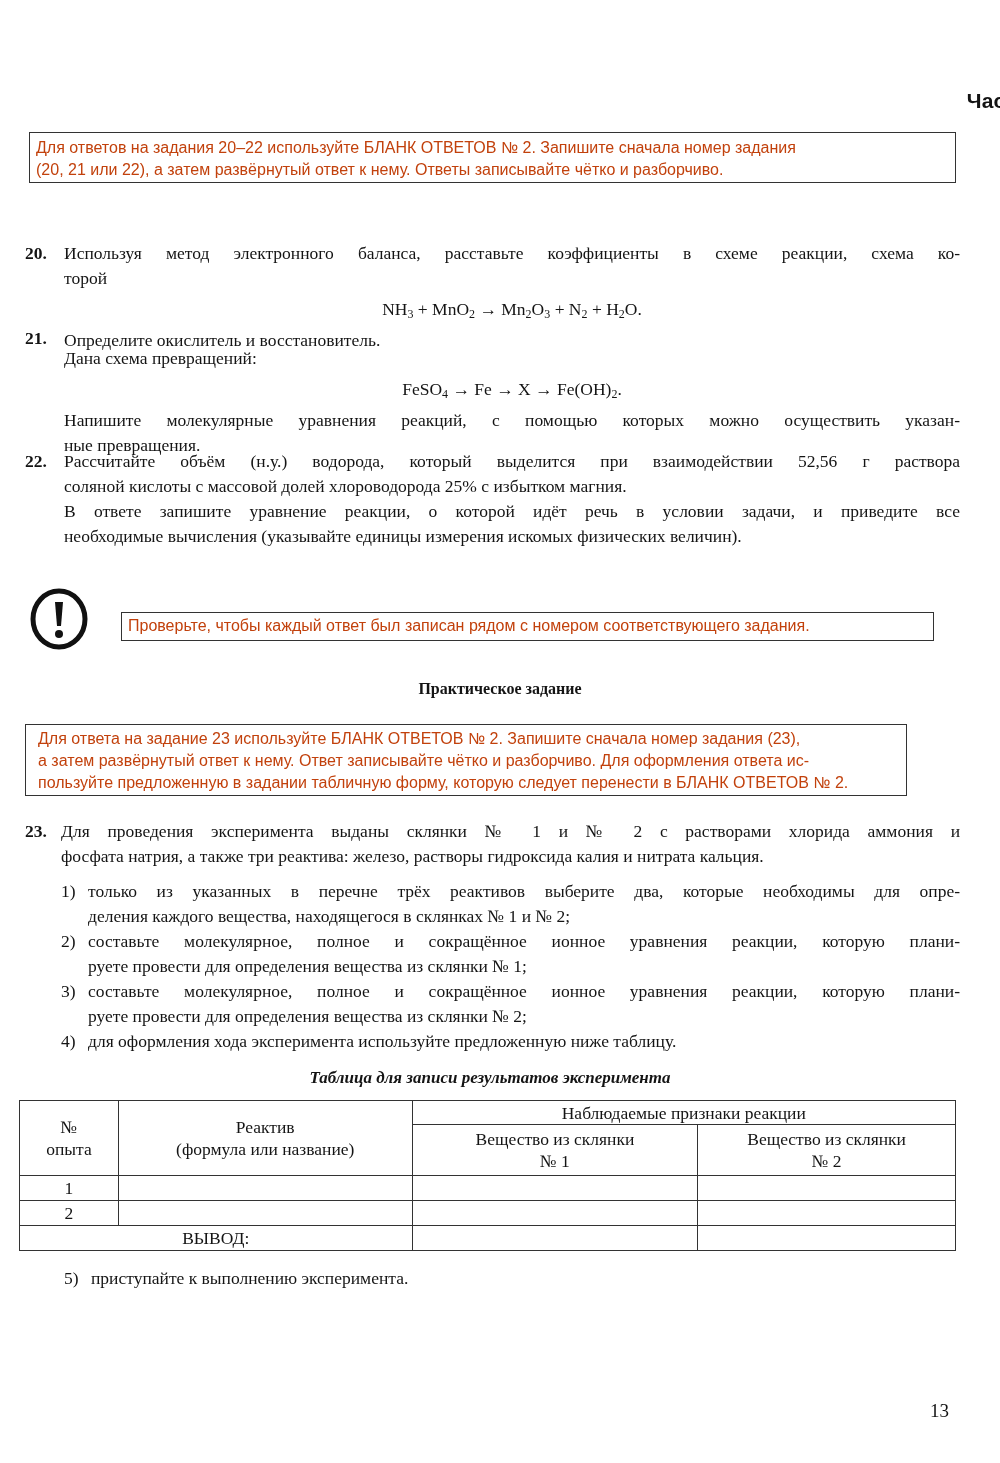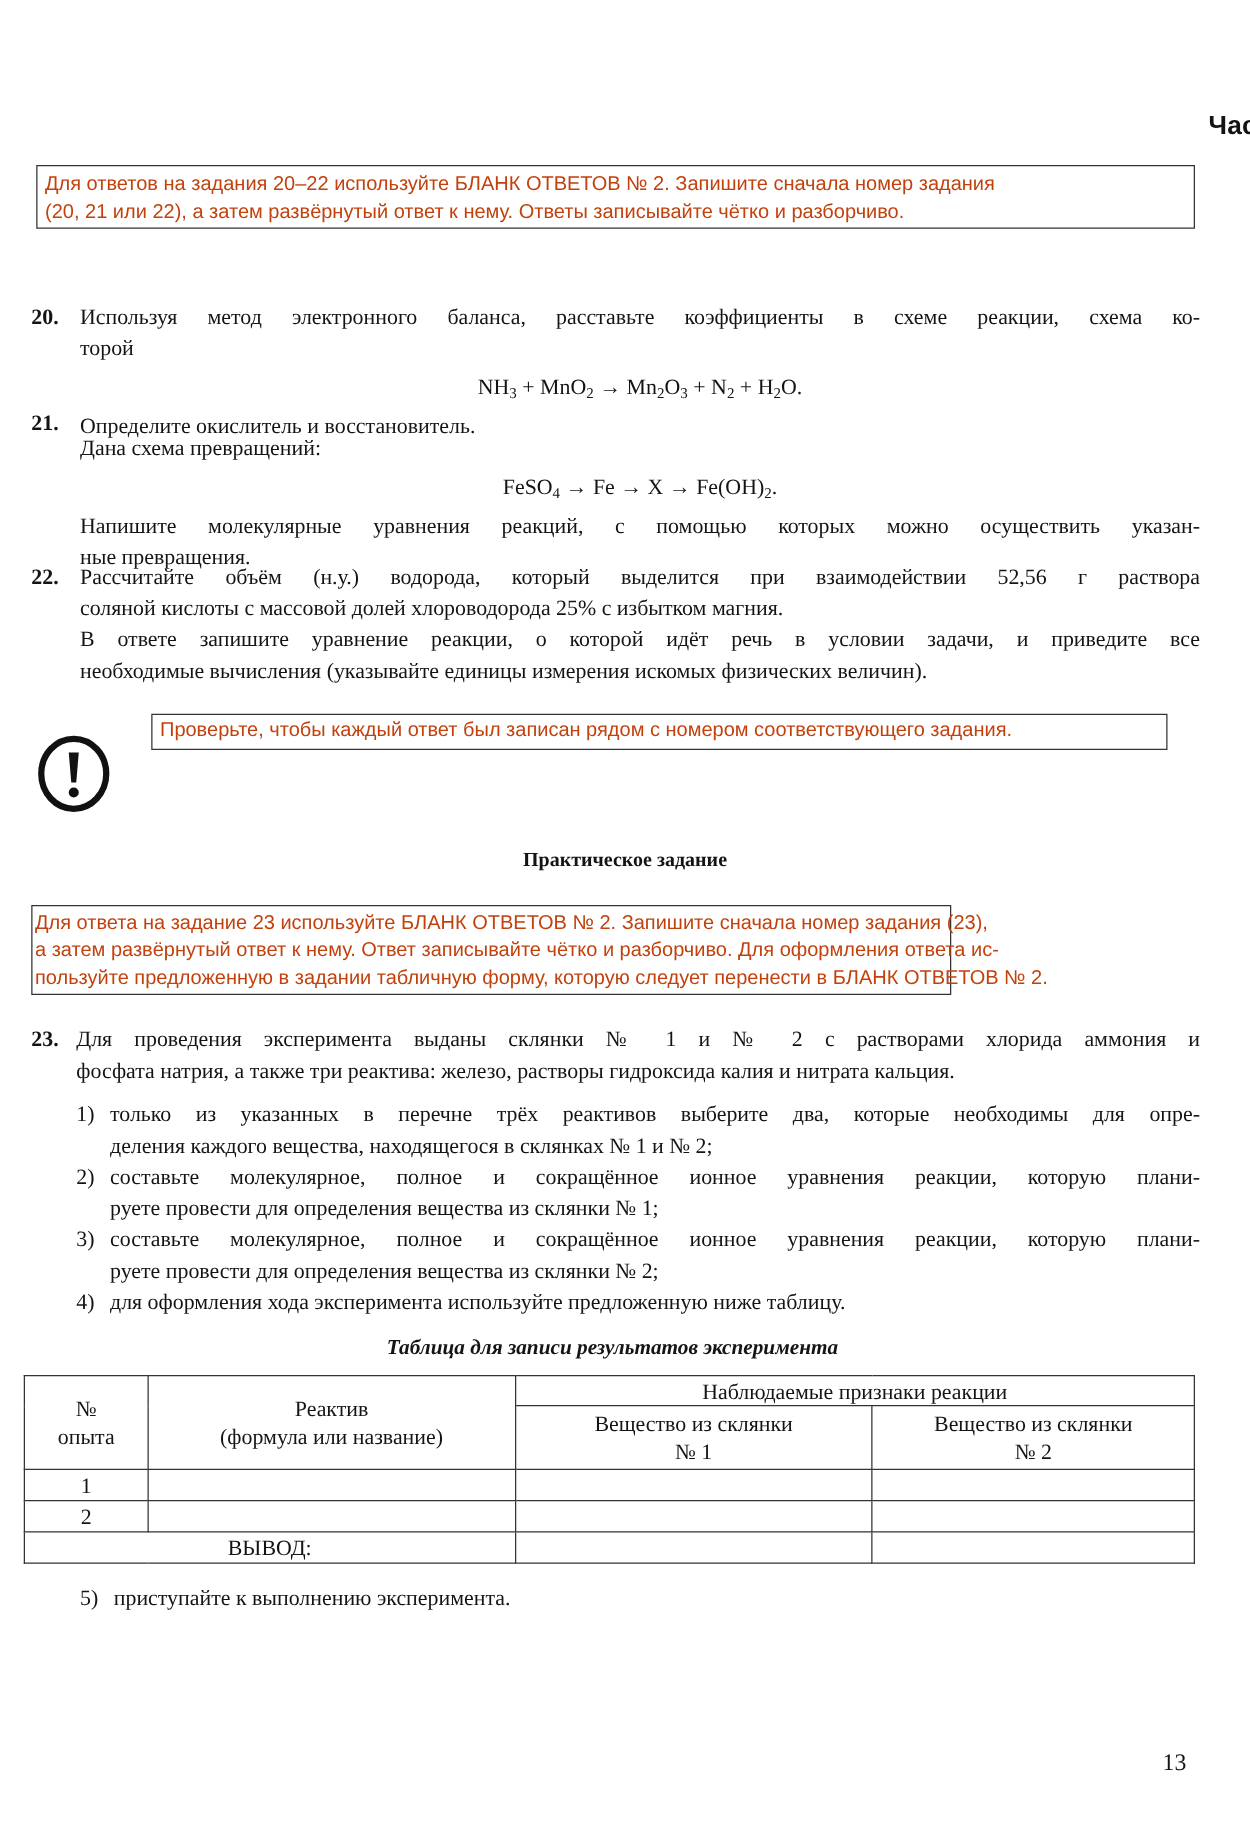--- a/index.html
+++ b/index.html
@@ -7,22 +7,22 @@
 
   .part-title { position: absolute; top: 89px; left: 0; width: 1000px; text-align: right;
     font-family: "Liberation Sans", sans-serif; font-weight: bold; font-size: 21px; letter-spacing: 0.2px; padding-left: 47px; }
 
   .notice-box { position: absolute; border: 1.5px solid #333; box-sizing: border-box;
     font-family: "Liberation Sans", sans-serif; font-size: 16px; line-height: 22px; color: #c2410c;
     transform-origin: left top; }
   .notice-box p { margin: 0; white-space: nowrap; }
 
   #box1 { left: 29px; top: 132px; width: 927px; height: 51px; padding: 4px 6px; }
-  #box2 { left: 121px; top: 571px; width: 813px; height: 29px; padding: 2px 6px; }
-  #box3 { left: 25px; top: 724px; width: 736px; height: 72px; padding: 3px 2px; }
+  #box2 { left: 121px; top: 612px; width: 813px; height: 29px; padding: 2px 6px; }
+  #box3 { left: 25px; top: 724px; width: 882px; height: 72px; padding: 3px 12px; }
 
   .task { position: absolute; left: 25px; width: 935px; font-family: "Liberation Serif", serif;
     font-size: 17.5px; line-height: 25px; }
   .task .num { position: absolute; left: 0; top: 0; font-weight: bold; }
   .task .body { margin-left: 39px; }
   .task .line { display: block; text-align: justify; text-align-last: justify; }
   .task .line.last { text-align-last: left; }
   .formula { text-align: center; margin: 6px 0 6px 0; font-size: 17.5px; }
   .formula sub { font-size: 12px; vertical-align: -3px; line-height: 0; }
 

